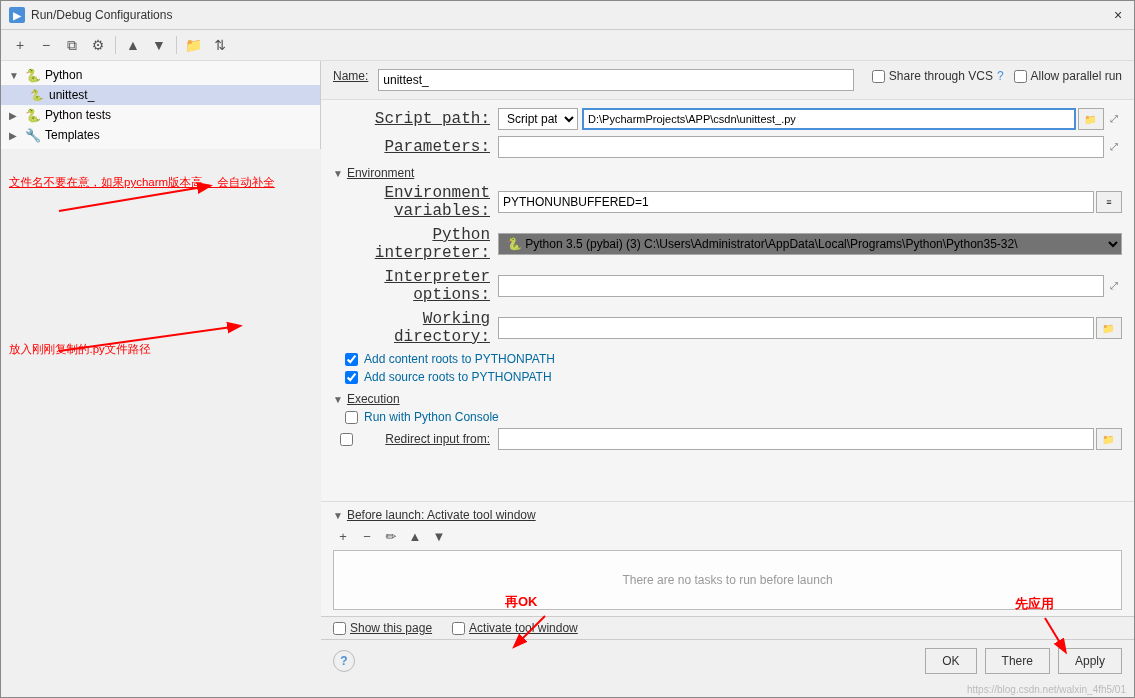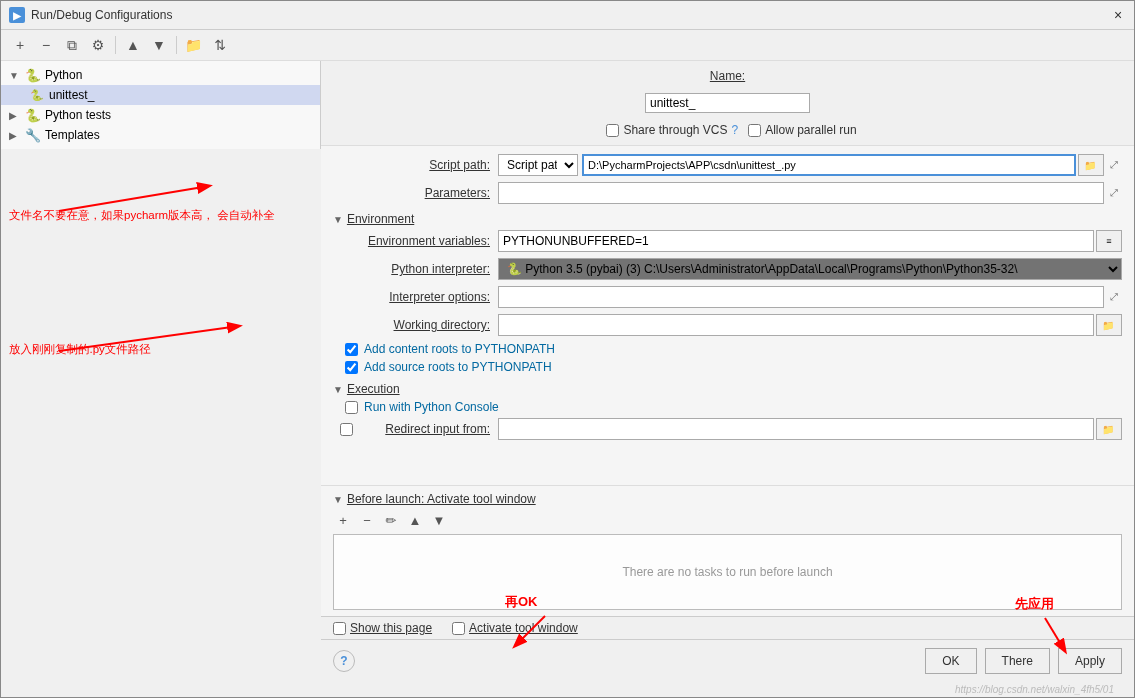--- a/index.html
+++ b/index.html
@@ -28,68 +28,68 @@
     .tree-item .item-icon { width: 16px; height: 16px; display: flex; align-items: center; justify-content: center; }
     .tree-item .item-label { font-size: 12px; }
     
     
     .py-icon { color: #f5a623; font-size: 13px; }
     .py-file-icon { color: #4a90d9; font-size: 11px; }
     .template-icon { color: #888; font-size: 13px; }
     
     .right-panel { flex: 1; display: flex; flex-direction: column; background: #f5f5f5; overflow: hidden; }
     
-    .name-row { display: flex; align-items: center; padding: 8px 12px; gap: 10px; background: #f0f0f0; border-bottom: 1px solid #ddd; flex-direction: column; }
+    .name-row { display: flex; align-items: flex-start; padding: 8px 12px; gap: 10px; background: #f0f0f0; border-bottom: 1px solid #ddd; }
     .name-label { font-size: 12px; color: #333; text-decoration: underline; }
     .name-input { flex: 1; height: 22px; border: 1px solid #aaa; padding: 2px 4px; font-size: 12px; background: white; }
     .name-row-right { display: flex; align-items: center; gap: 10px; margin-left: 8px; }
     .checkbox-label { display: flex; align-items: center; gap: 4px; font-size: 12px; color: #333; white-space: nowrap; }
     .checkbox-label input { width: 13px; height: 13px; }
     
     .tabs { display: flex; border-bottom: 1px solid #bbb; background: #f0f0f0; padding: 0 12px; }
     .tab { padding: 5px 12px; font-size: 12px; cursor: pointer; border: 1px solid transparent; border-bottom: none; margin-bottom: -1px; }
     .tab.active { background: #f5f5f5; border-color: #bbb; border-bottom-color: #f5f5f5; font-weight: normal; }
     
     .config-area { flex: 1; overflow-y: auto; padding: 8px 12px; background: #f5f5f5; }
     
     .config-row { display: flex; align-items: center; margin-bottom: 6px; }
-    .config-label { width: 165px; font-size: 12px; color: #333; text-align: right; padding-right: 8px; text-decoration: underline; flex-shrink: 0; }
+    .config-label { width: 165px; font-size: 16px; color: #333; text-align: right; padding-right: 8px; text-decoration: underline; flex-shrink: 0; font-family: Liberation Mono, monospace; }
     .config-input { flex: 1; height: 22px; border: 1px solid #aaa; padding: 2px 4px; font-size: 12px; background: white; }
     .config-input.highlighted { border: 2px solid #4a90d9; background: white; }
     .config-select { flex: 1; height: 22px; border: 1px solid #aaa; padding: 1px 4px; font-size: 12px; background: #737373; }
     .config-browse { width: 26px; height: 22px; background: #f0f0f0; border: 1px solid #aaa; cursor: pointer; display: flex; align-items: center; justify-content: center; font-size: 10px; margin-left: 2px; flex-shrink: 0; }
     .config-expand { width: 16px; height: 16px; background: transparent; border: none; cursor: pointer; display: flex; align-items: center; justify-content: center; font-size: 10px; color: #666; margin-left: 2px; flex-shrink: 0; }
     
     .script-type-select { width: 80px; height: 22px; border: 1px solid #aaa; padding: 1px 4px; font-size: 12px; background: white; margin-right: 4px; flex-shrink: 0; }
     
     .section-header { display: flex; align-items: center; gap: 4px; margin: 8px 0 4px 0; }
     .section-arrow { font-size: 10px; color: #666; cursor: pointer; }
     .section-title { font-size: 12px; color: #333; text-decoration: underline; }
     
     .checkbox-row { display: flex; align-items: center; gap: 6px; margin-bottom: 4px; margin-left: 12px; }
     .checkbox-row input { width: 13px; height: 13px; }
     .checkbox-row label { font-size: 12px; color: #0369a1; }
     
     .before-launch-section { border-top: 1px solid #ddd; padding: 6px 12px; background: #f5f5f5; }
     .before-launch-header { display: flex; align-items: center; gap: 4px; margin-bottom: 4px; }
     .before-launch-toolbar { display: flex; gap: 4px; margin-bottom: 4px; }
     .bl-btn { width: 20px; height: 20px; background: transparent; border: none; cursor: pointer; font-size: 13px; color: #555; display: flex; align-items: center; justify-content: center; }
-    .before-launch-box { border: 1px solid #bbb; background: #fdfdfd; height: 76px; display: flex; align-items: center; justify-content: center; }
+    .before-launch-box { border: 1px solid #bbb; background: #fdfdfd; height: 60px; display: flex; align-items: center; justify-content: center; }
     .no-tasks-text { color: #999; font-size: 12px; }
     
     .bottom-area { border-top: 1px solid #ccc; padding: 4px 12px; background: #f0f0f0; }
     .show-options-row { display: flex; align-items: center; gap: 20px; font-size: 12px; color: #333; }
     
     .dialog-footer { border-top: 1px solid #ccc; padding: 8px 12px; background: #f0f0f0; display: flex; align-items: center; justify-content: space-between; }
     .footer-left { display: flex; align-items: center; }
     .help-btn { width: 22px; height: 22px; border: 1px solid #bbb; background: #f0f0f0; cursor: pointer; display: flex; align-items: center; justify-content: center; font-size: 12px; border-radius: 50%; color: #4a90d9; font-weight: bold; }
     .footer-right { display: flex; gap: 8px; }
     .footer-btn { padding: 4px 16px; height: 26px; border: 1px solid #aaa; background: #f0f0f0; cursor: pointer; font-size: 12px; color: #333; }
     
-    .watermark { font-size: 10px; color: #bbb; text-align: right; padding: 2px 20px; background: #f0f0f0; font-style: italic; }
+    .watermark { font-size: 10px; color: #bbb; text-align: right; padding: 2px 8px; background: #f0f0f0; }
 
     
     .red-annotation { color: red; font-size: 12px; position: absolute; }
     
     .left-panel-wrapper { position: relative; width: 320px; }
   </style>
 </head>
 <body>
 
 <div class="window">
@@ -149,21 +149,21 @@
       <div style="position: absolute; top: 105px; left: 8px; z-index: 20; pointer-events: none;">
 
         <svg width="260" height="120" style="position: absolute; top: -10px; left: 0; pointer-events: none;">
           <defs>
             <marker id="arrowhead1" markerWidth="8" markerHeight="8" refX="6" refY="3" orient="auto">
               <polygon points="0 0, 8 3, 0 6" fill="red"></polygon>
             </marker>
           </defs>
           <line x1="50" y1="55" x2="200" y2="30" stroke="red" stroke-width="2" marker-end="url(#arrowhead1)"></line>
         </svg>
-        <div class="red-annotation" style="position: relative; top: 41px; left: 0; color: red; font-size: 11.5px; line-height: 1.5;">
+        <div class="red-annotation" style="position: relative; top: 8px; left: 0; color: red; font-size: 11.5px; line-height: 1.5; text-decoration: underline;">
           <span>文件名不要在意，如果pycharm版本高，
 会自动补全</span>
         </div>
       </div>
 
       <div style="position: absolute; top: 255px; left: 8px; z-index: 20; pointer-events: none;">
         <svg width="260" height="80" style="position: absolute; top: -10px; left: 0; pointer-events: none;">
           <defs>
             <marker id="arrowhead2" markerWidth="8" markerHeight="8" refX="6" refY="3" orient="auto">
               <polygon points="0 0, 8 3, 0 6" fill="red"></polygon>

